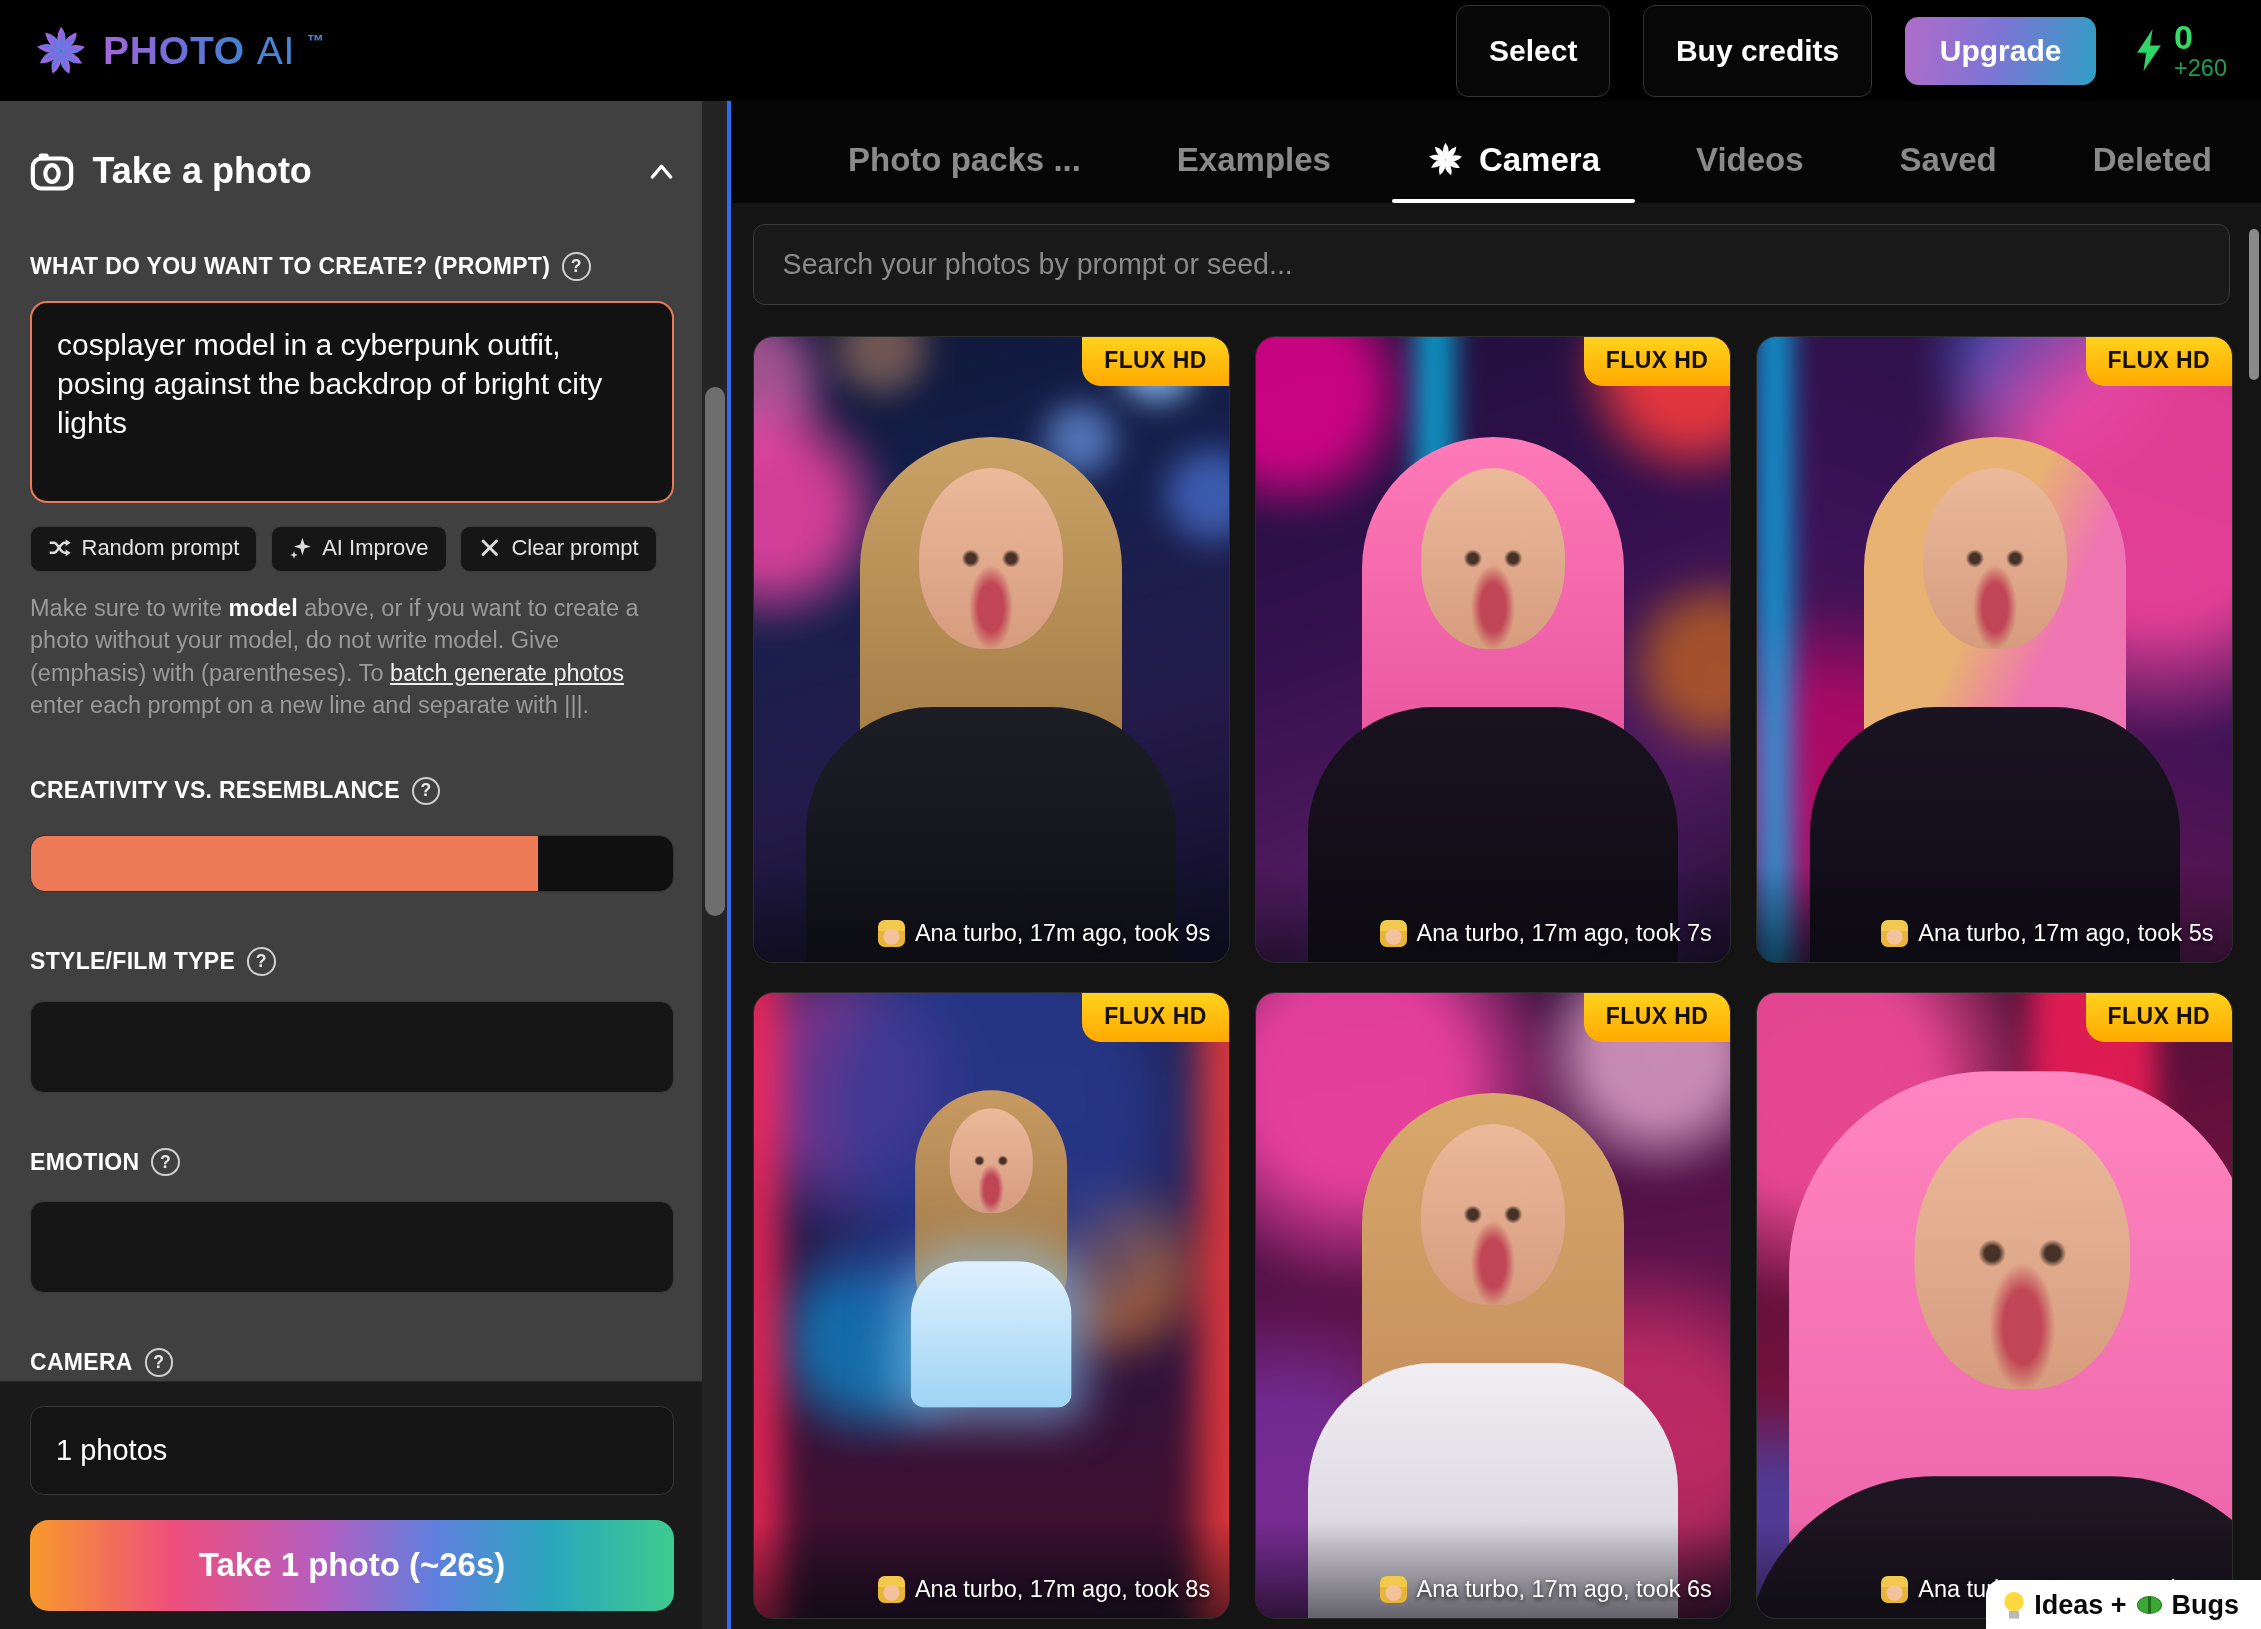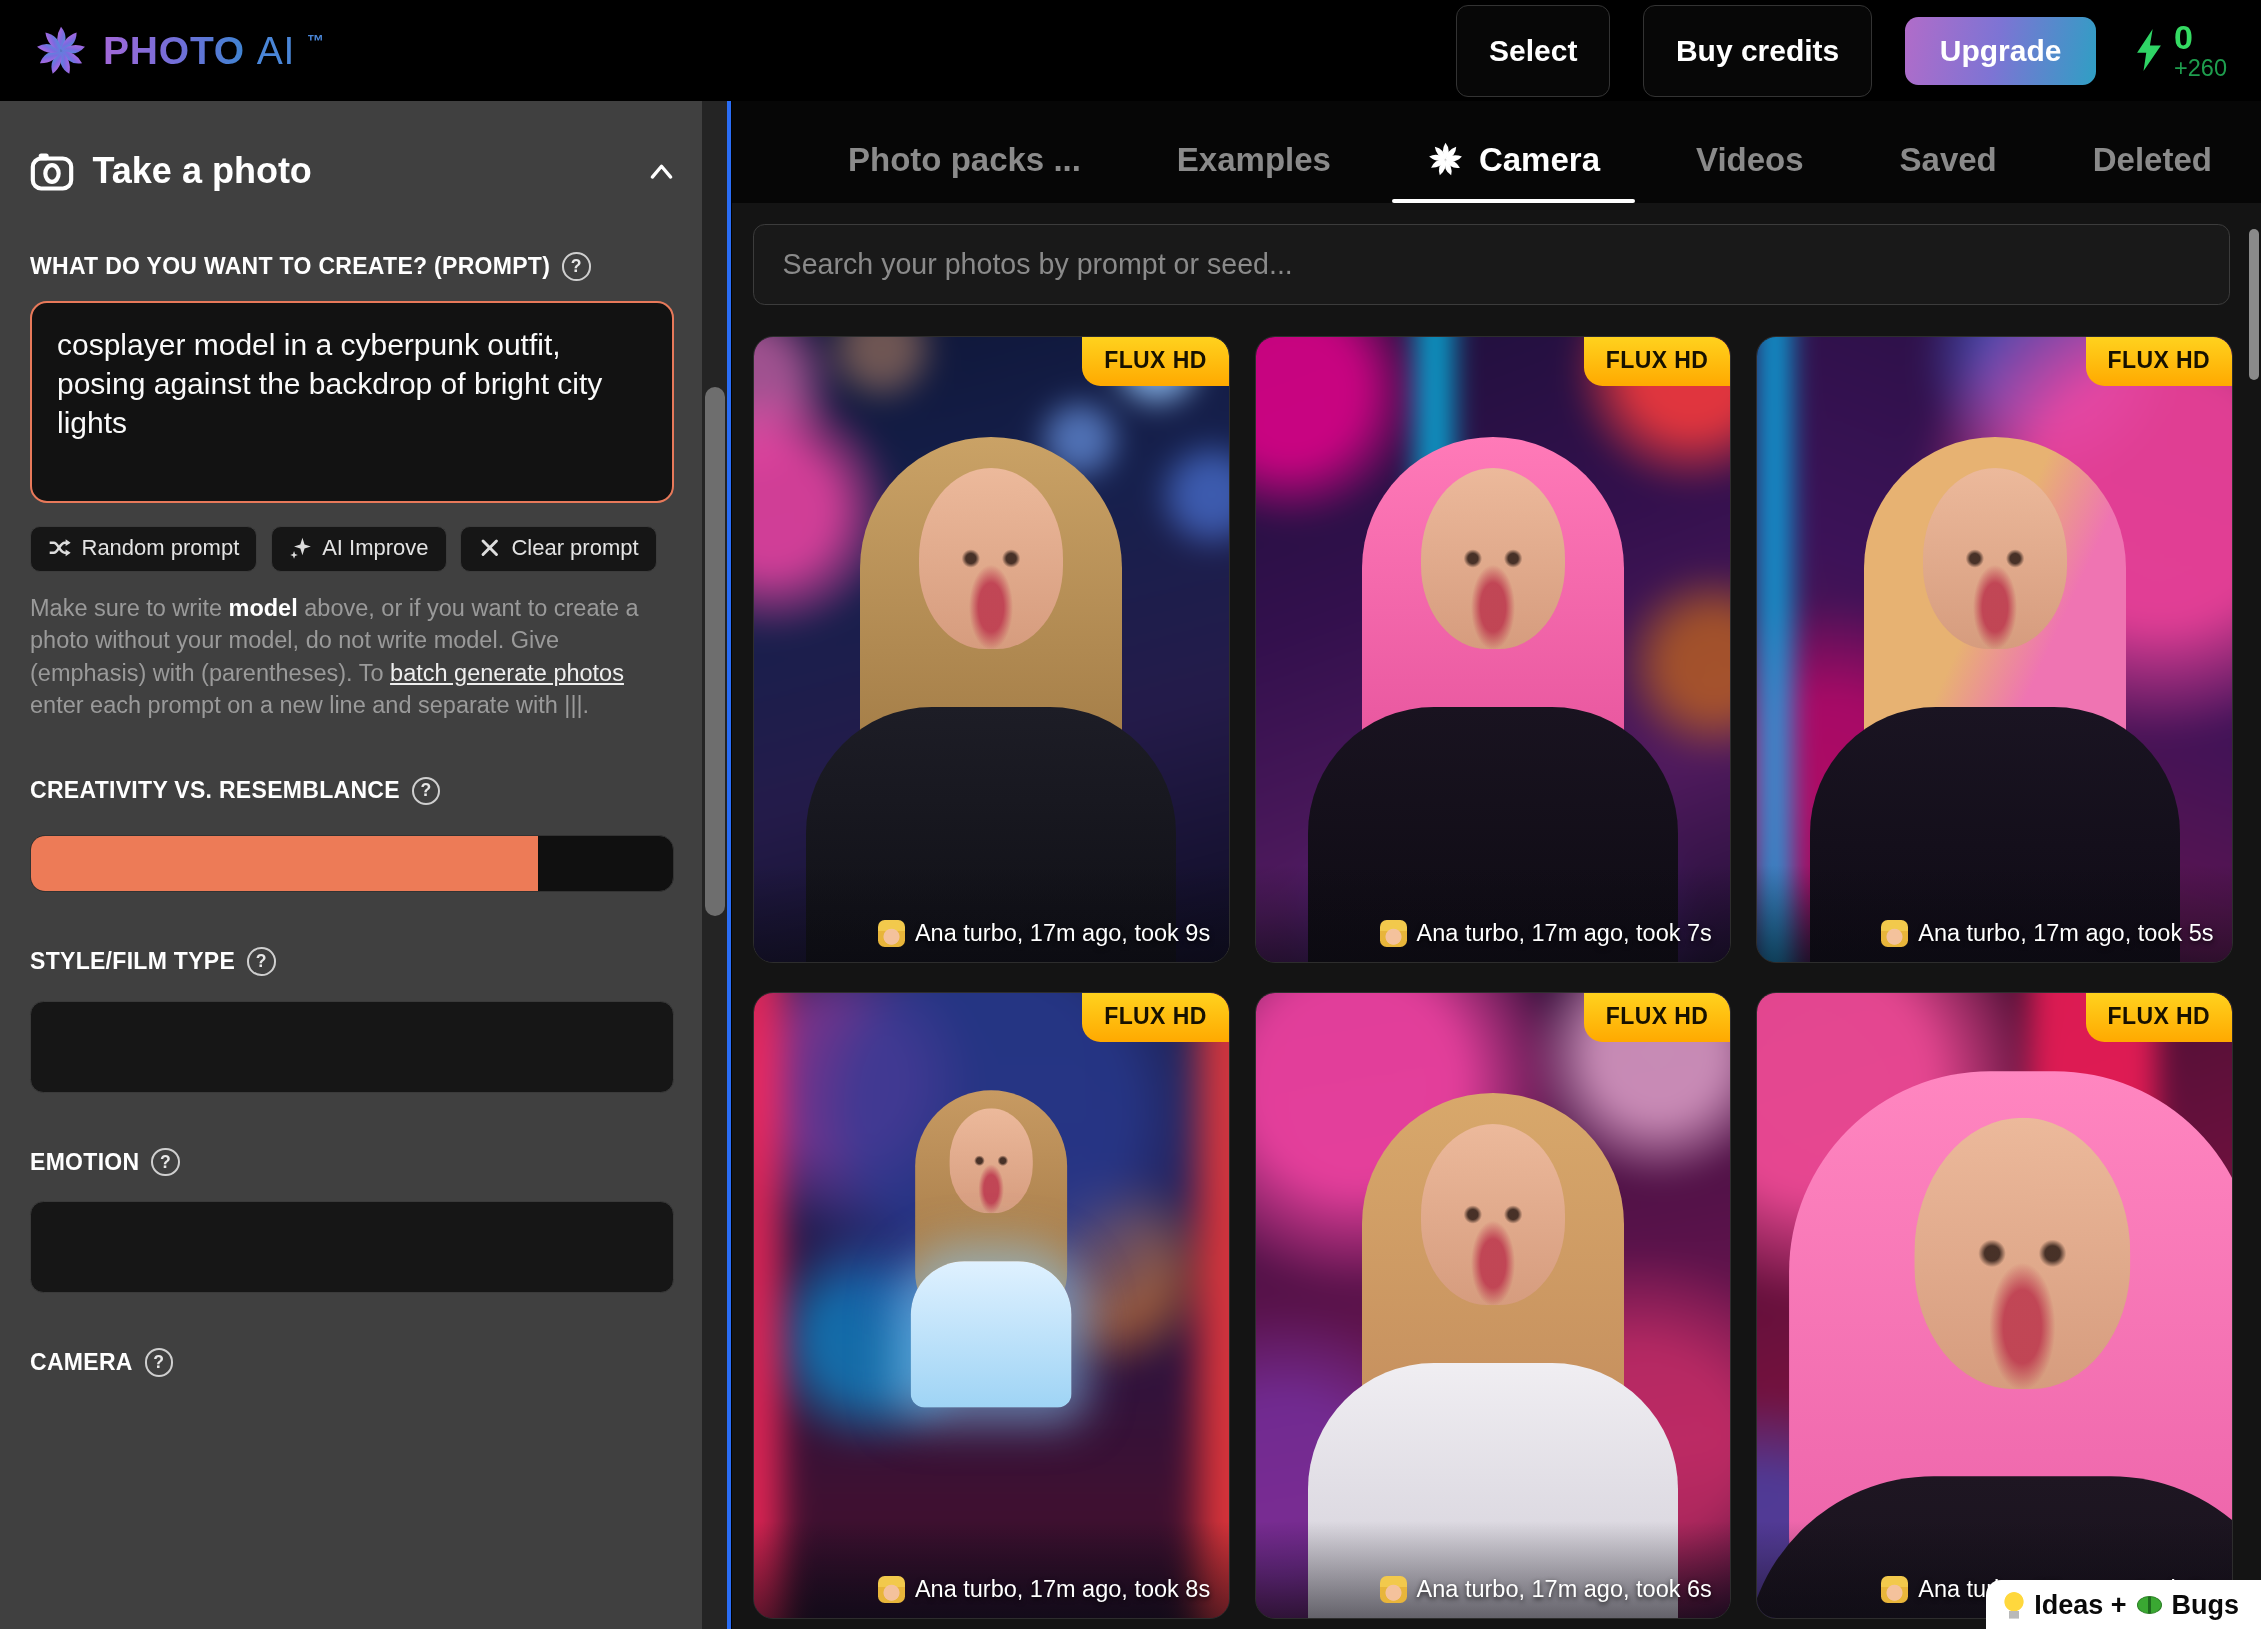--- a/index.html
+++ b/index.html
@@ -308,20 +308,24 @@
 
       <div class="field-label">
         <span>CAMERA</span>
         <span class="qmark">?</span>
       </div>
       
 
       
     </div>
 
+    <div class="side-bottom">
+      <div class="count-select">1 photos</div>
+      <button class="take-btn">Take 1 photo (~26s)</button>
+    </div>
   </div>
 
   <div class="side-scrollbar">
     <div class="side-scroll-thumb"></div>
   </div>
   <div class="divider-blue"></div>
 
   <div class="main">
     <div class="tabs-strip"></div>
     <div class="tabs">

